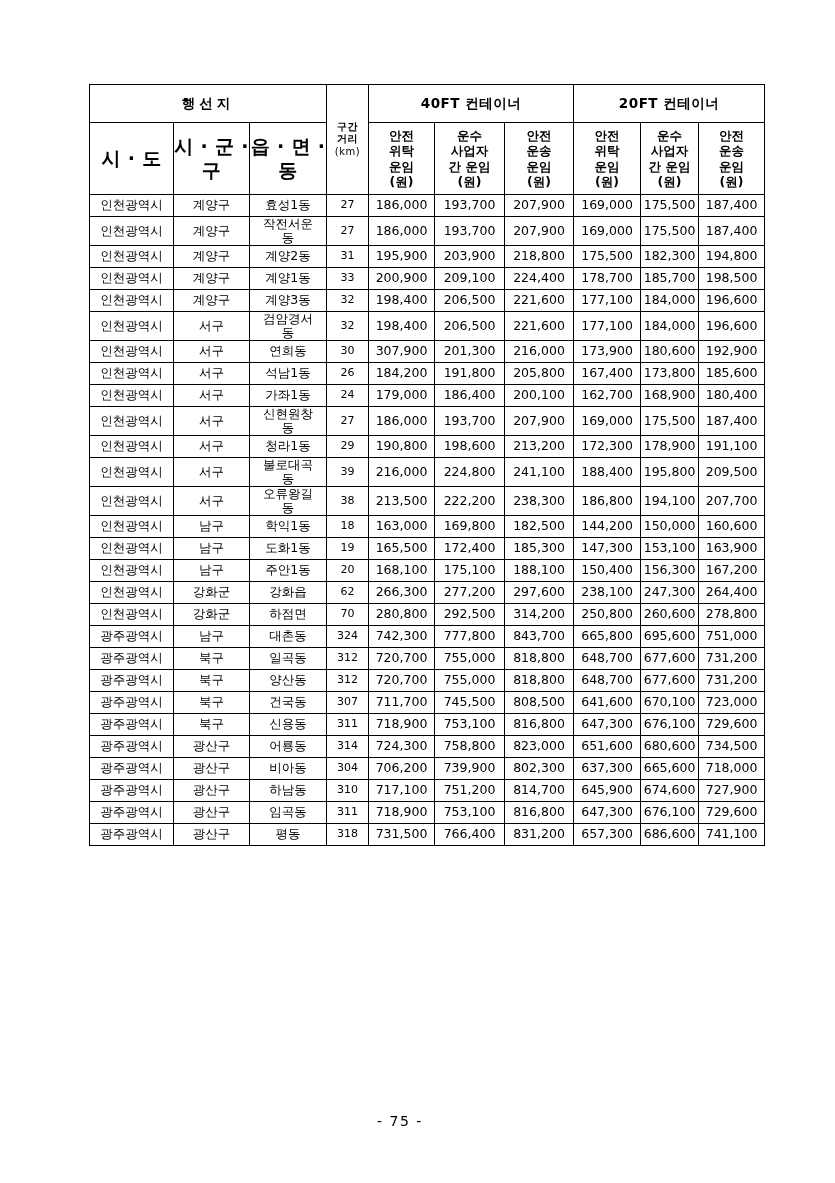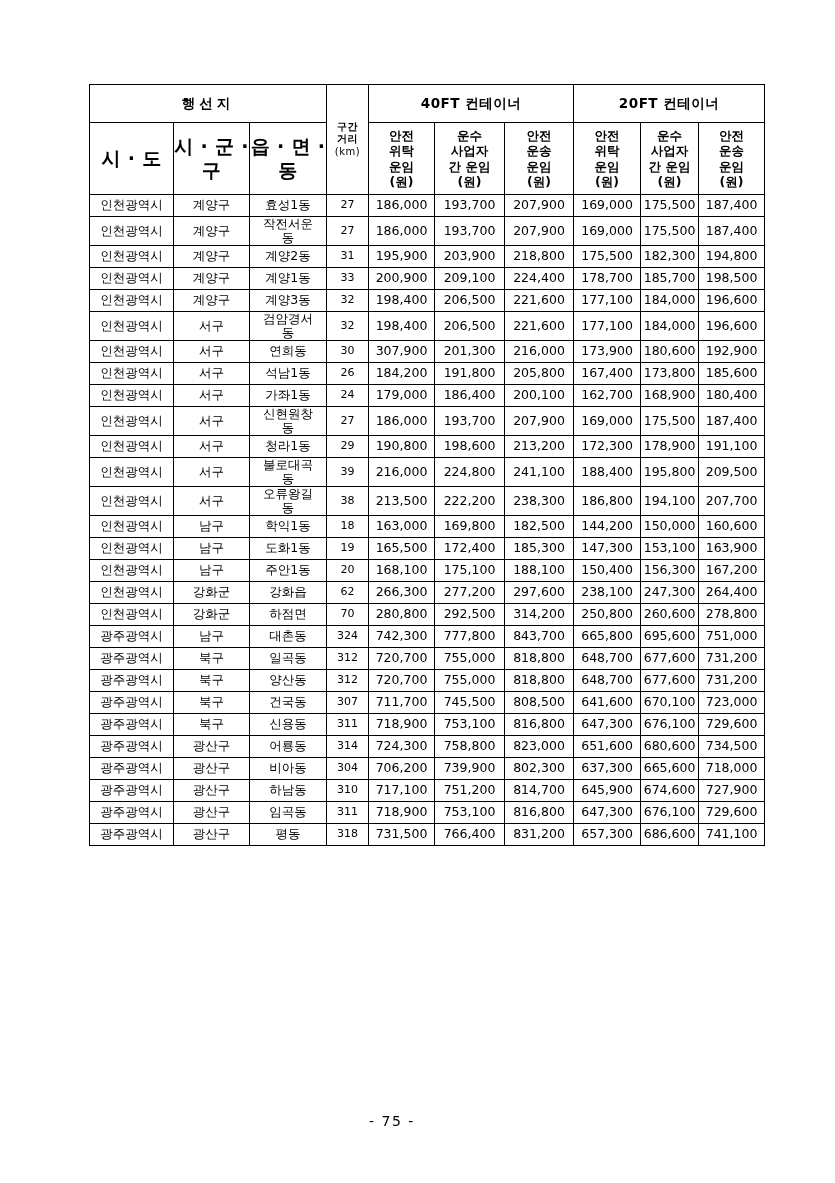--- a/index.html
+++ b/index.html
@@ -94,21 +94,21 @@
     font-weight: normal;
   }
   td.cell-sido, td.cell-sgg, td.cell-emd { font-size: 12.5px; }
   td.cell-dist { font-size: 11px; }
   td.cell-num  { font-size: 12.5px; }
   .emd-wrap { display: block; line-height: 1.12; }
 
   
   #page-footer {
     position: absolute;
-    left: 4px;
+    left: 12px;
     top: 1113px;
     width: 776px;
     text-align: center;
     font-size: 14px;
     letter-spacing: 1.5px;
     color: #000000;
   }
 </style>
 </head>
 <body>

